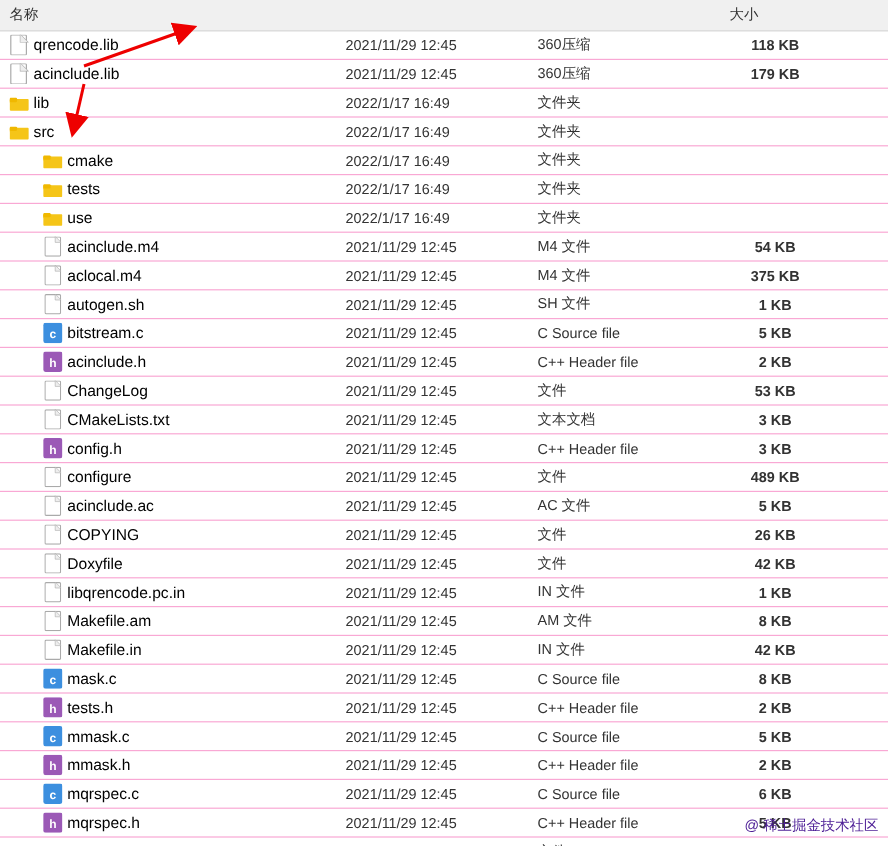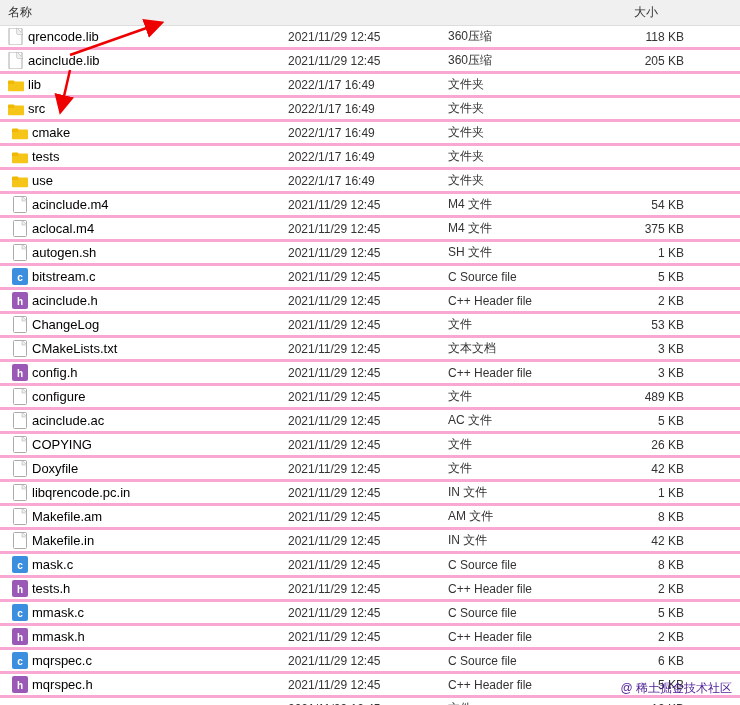--- a/index.html
+++ b/index.html
@@ -27,48 +27,49 @@
       position: sticky;
       top: 0;
       z-index: 10;
     }
     .table-header .col {
       padding: 4px 8px;
       font-size: 12px;
       color: #333;
     }
     .table-header .col.size-col {
-      text-align: center;
+      text-align: left;
       padding-right: 16px;
     }
     .file-row {
       display: grid;
       grid-template-columns: 280px 160px 160px 100px;
-      border-bottom: 3px solid #f9a8d4;
+      border-bottom: 1px solid #f9a8d4;
       align-items: center;
       min-height: 24px;
     }
     .file-row .name-cell {
       display: flex;
       align-items: center;
       padding: 2px 4px;
       padding-left: 8px;
       gap: 4px;
       white-space: nowrap;
       overflow: hidden;
     }
-    .file-row .name-cell.indent1 { padding-left: 12px; }
+    .file-row .name-cell.indent1 { padding-left: 36px; }
     .file-row .date-cell, .file-row .type-cell, .file-row .size-cell {
       padding: 2px 8px;
       color: #333;
       font-size: 12px;
     }
     .file-row .size-cell {
-      text-align: right;
+      text-align: center;
       padding-right: 16px;
+      font-weight: bold;
     }
     .icon {
       width: 16px;
       height: 16px;
       flex-shrink: 0;
       display: inline-flex;
       align-items: center;
       justify-content: center;
     }
     .file-name-text {
@@ -133,21 +134,21 @@
             <svg width="16" height="17" viewBox="0 0 16 17">
               <rect x="1" y="0" width="13" height="17" rx="1" fill="#fff" stroke="#aaa" stroke-width="1"></rect>
               <polygon points="9,0 15,6 9,6" fill="#fff" stroke="#aaa" stroke-width="1"></polygon>
               <polygon points="9,0 15,6 9,6" fill="#eee"></polygon>
             </svg>
           </span>
       <span class="file-name-text">acinclude.lib</span>
     </div>
     <div class="date-cell">2021/11/29 12:45</div>
     <div class="type-cell">360压缩</div>
-    <div class="size-cell">205 KB</div>
+    <div class="size-cell">179 KB</div>
   </div>
     </div>
 
   <div id="top-folders-container">
       <div class="file-row">
     <div class="name-cell ">
       <span class="icon">
             <svg width="18" height="14" viewBox="0 0 18 14">
               <rect x="0" y="3" width="18" height="11" rx="1" fill="#F5C518"></rect>
               <rect x="0" y="3" width="8" height="4" rx="1" fill="#F5C518"></rect>

